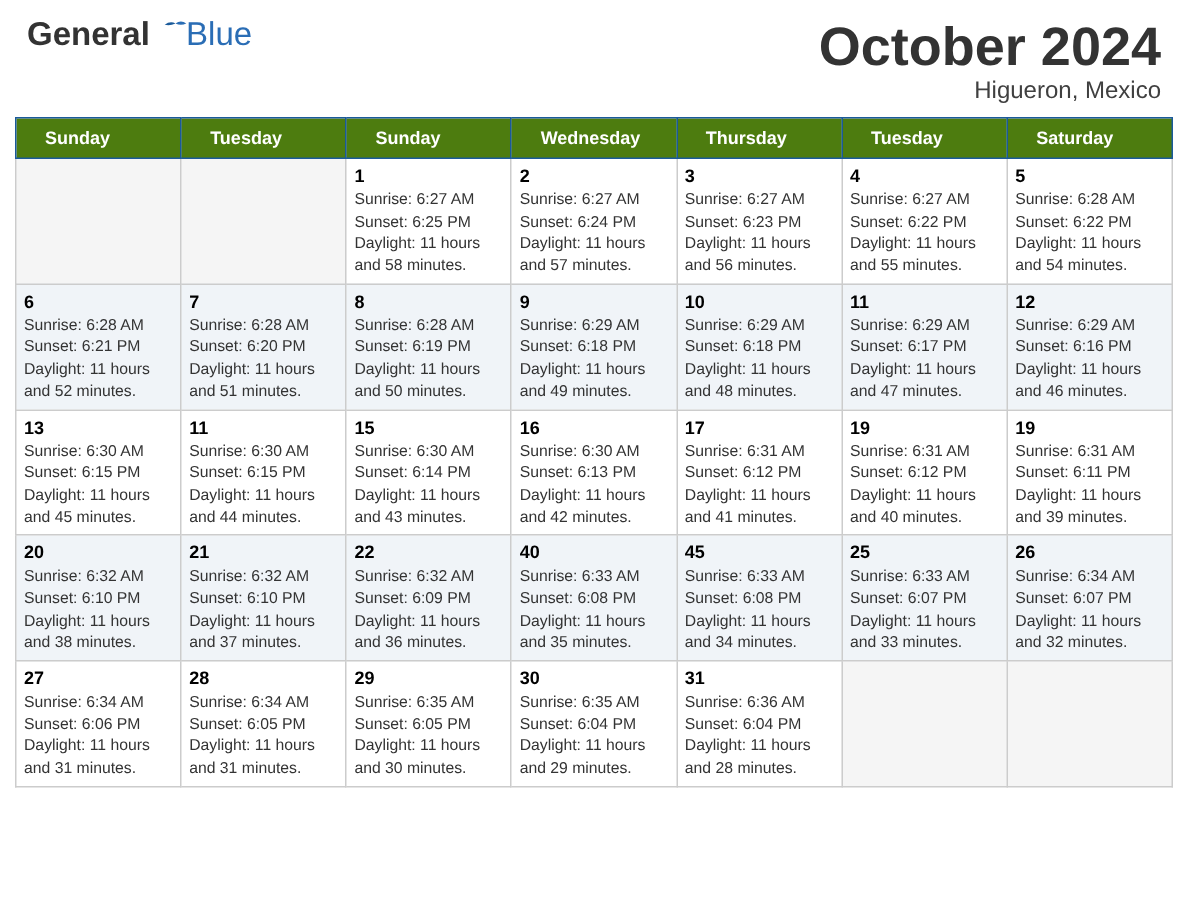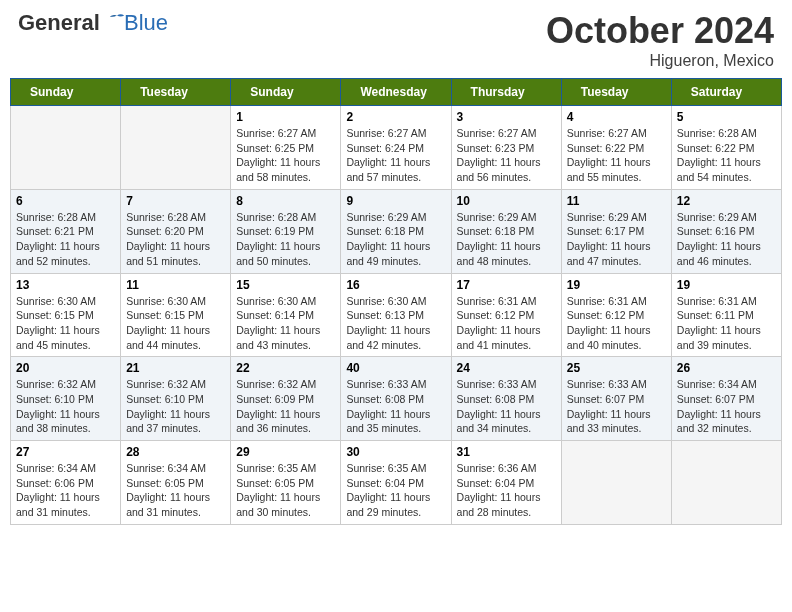--- a/index.html
+++ b/index.html
@@ -268,21 +268,21 @@
 Sunset: 6:09 PM
 Daylight: 11 hours and 36 minutes.</div>
         </td>
         <td>
           <span class="day-num">40</span>
           <div class="day-info" style="white-space: pre-line;">Sunrise: 6:33 AM
 Sunset: 6:08 PM
 Daylight: 11 hours and 35 minutes.</div>
         </td>
         <td>
-          <span class="day-num">24</span>
+          <span class="day-num">45</span>
           <div class="day-info" style="white-space: pre-line;">Sunrise: 6:33 AM
 Sunset: 6:08 PM
 Daylight: 11 hours and 34 minutes.</div>
         </td>
         <td>
           <span class="day-num">25</span>
           <div class="day-info" style="white-space: pre-line;">Sunrise: 6:33 AM
 Sunset: 6:07 PM
 Daylight: 11 hours and 33 minutes.</div>
         </td>

